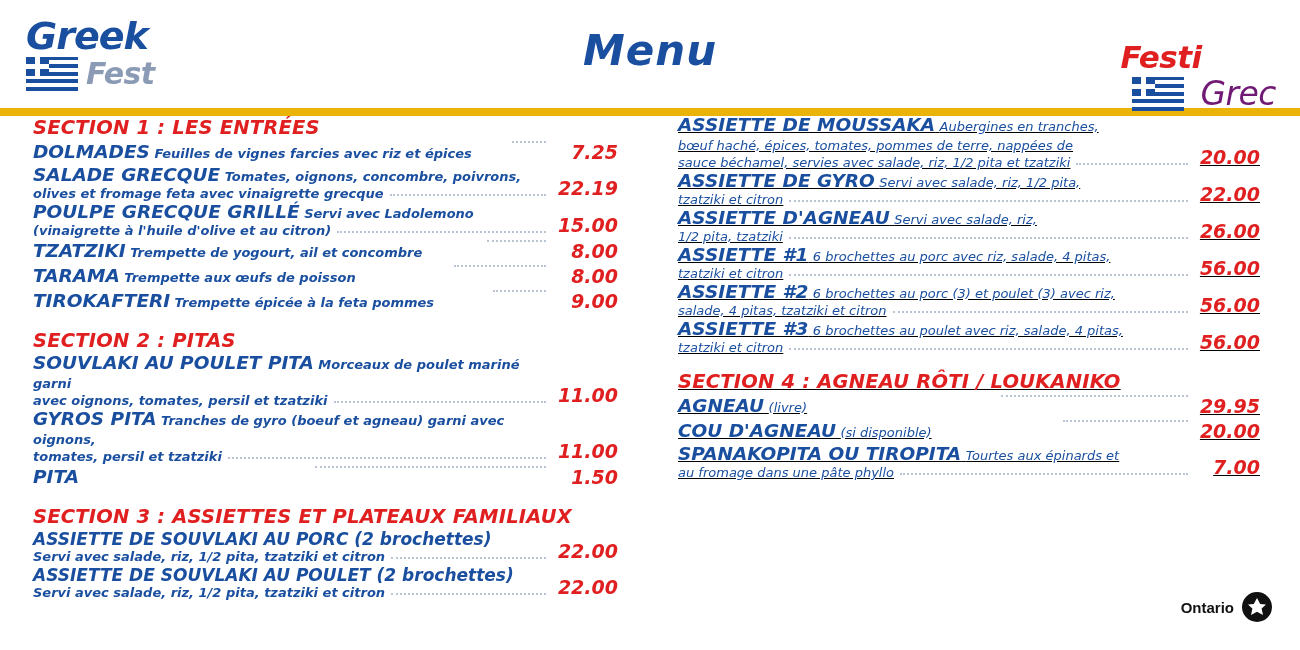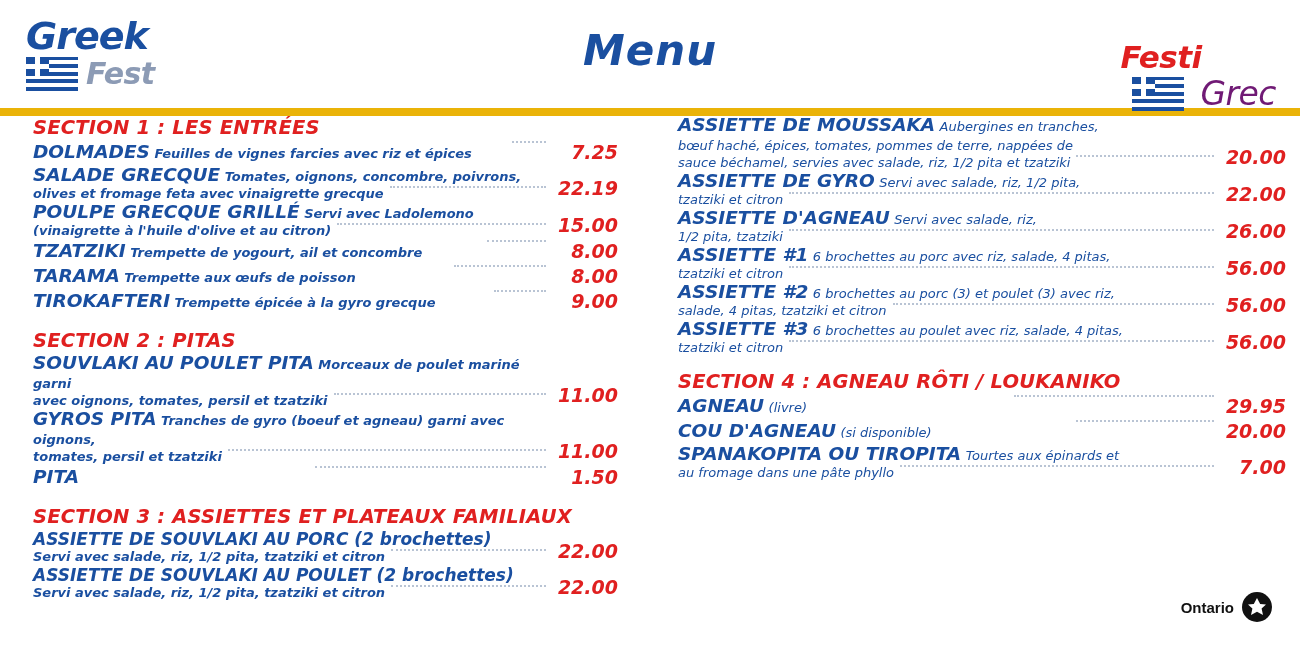--- a/index.html
+++ b/index.html
@@ -152,21 +152,22 @@
     box-sizing: border-box;
   }
   .col-left {
     width: 630px;
     padding-left: 33px;
     padding-right: 12px;
   }
   .col-right {
     width: 670px;
     padding-left: 48px;
-    padding-right: 14px;
+    padding-right: 40px;
+    text-decoration: underline;
   }
   .section-head {
     font-family: "DejaVu Sans", sans-serif;
     font-weight: bold;
     font-style: italic;
     font-size: 19.5px;
     color: #e02020;
     letter-spacing: 0.2px;
     margin: 0 0 2px 0;
     text-transform: uppercase;
@@ -221,21 +222,21 @@
     color: #e02020;
     width: 66px;
     text-align: right;
     padding-bottom: 2px;
   }
   .line {
     line-height: 18px;
   }
   .line-last {
     display: flex;
-    align-items: flex-start;
+    align-items: flex-end;
   }
   .inline-dots {
     flex: 1 1 auto;
     border-bottom: 2px dotted #b9c4d4;
     margin: 0 6px 5px 6px;
     min-width: 8px;
     height: 0;
   }
   .wrapblock {
     margin-bottom: 2px;
@@ -379,21 +380,21 @@
           <span class="name">TARAMA</span>
           <span class="desc">Trempette aux œufs de poisson</span>
         </div>
         <div class="dots"></div>
         <div class="price">8.00</div>
       </div>
 
       <div class="item">
         <div class="item-text">
           <span class="name">TIROKAFTERI</span>
-          <span class="desc">Trempette épicée à la gyro grecque</span>
+          <span class="desc">Trempette épicée à la feta pommes</span>
         </div>
         <div class="dots"></div>
         <div class="price">9.00</div>
       </div>
 
       <div class="section-head gap">Section 2 : Pitas</div>
 
       <div class="wrapblock">
         <div class="row">
           <div class="textcol">

